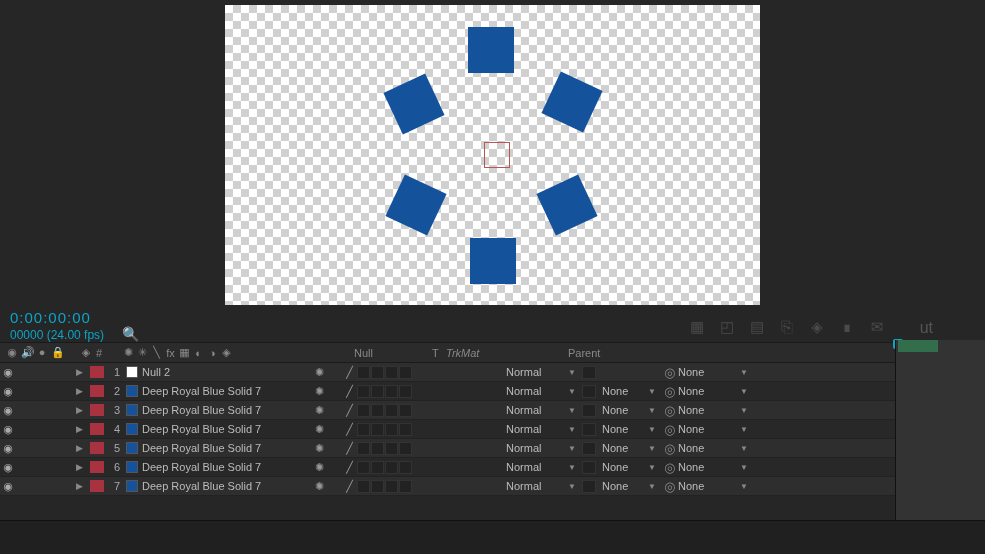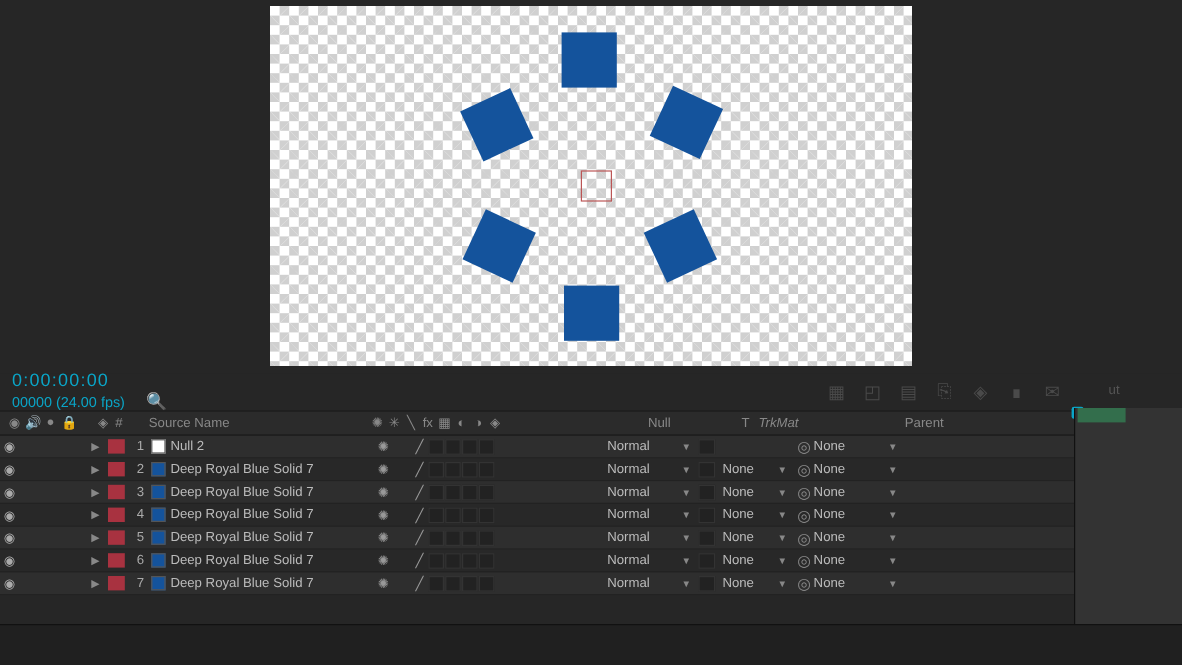--- a/index.html
+++ b/index.html
@@ -65,21 +65,21 @@
 .spacer { width:89px; }
 .c-mode { width:62px; color:#bbb; }
 .dd { width:14px; color:#888; font-size:8px; }
 .c-trkbox { width:14px; height:13px; background:#222; border:1px solid #333; margin-right:6px; }
 .c-trk { width:46px; color:#bbb; }
 .c-pick { width:16px; text-align:center; color:#888; font-size:13px; }
 .c-parent { width:62px; color:#bbb; }
 .footerbar { position:absolute; bottom:0; height:34px; width:100%; background:#202020; border-top:1px solid #111; }
 .right-gutter { position:absolute; right:0; top:340px; width:90px; height:180px; background:#333; border-left:1px solid #111; }
 .right-gutter .slug { position:absolute; top:0; left:2px; width:40px; height:12px; background:#3a6; font-size:9px; color:#000; text-align:center; opacity:.5; }
-.out-text { position:absolute; right:52px; top:319px; font-size:11px; color:#555; }
+.out-text { position:absolute; right:52px; top:319px; font-size:16px; color:#555; }
 </style>
 </head>
 <body>
 
 <div class="preview-area">
   <div class="canvas">
     <div class="nullbox"></div>
   <div class="sq" style="left: 243px; top: 22px; transform: rotate(0deg);"></div>
       <div class="sq" style="left: 324px; top: 74px; transform: rotate(25deg);"></div>
       <div class="sq" style="left: 319px; top: 177px; transform: rotate(-25deg);"></div>
@@ -109,21 +109,20 @@
 
 <div class="headers">
   <div class="h-icons">
     <span>◉</span>
     <span>🔊</span>
     <span>●</span>
     <span>🔒</span>
   </div>
   <div class="h-tag">◈</div>
   <div class="h-num">#</div>
-  <div class="h-src">Source Name</div>
   <div class="h-switches">
     <span>✺</span>
     <span>✳</span>
     <span>╲</span>
     <span>fx</span>
     <span>▦</span>
     <span>◐</span>
     <span>◑</span>
     <span>◈</span>
   </div>

